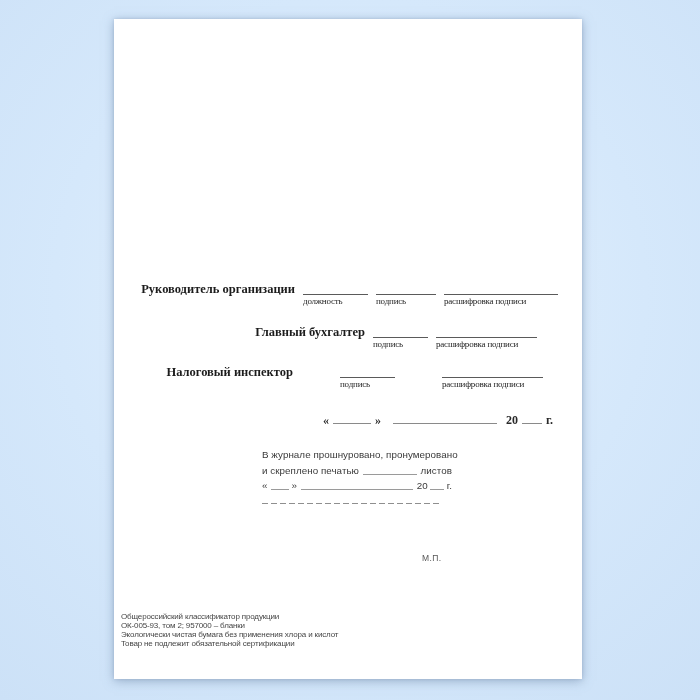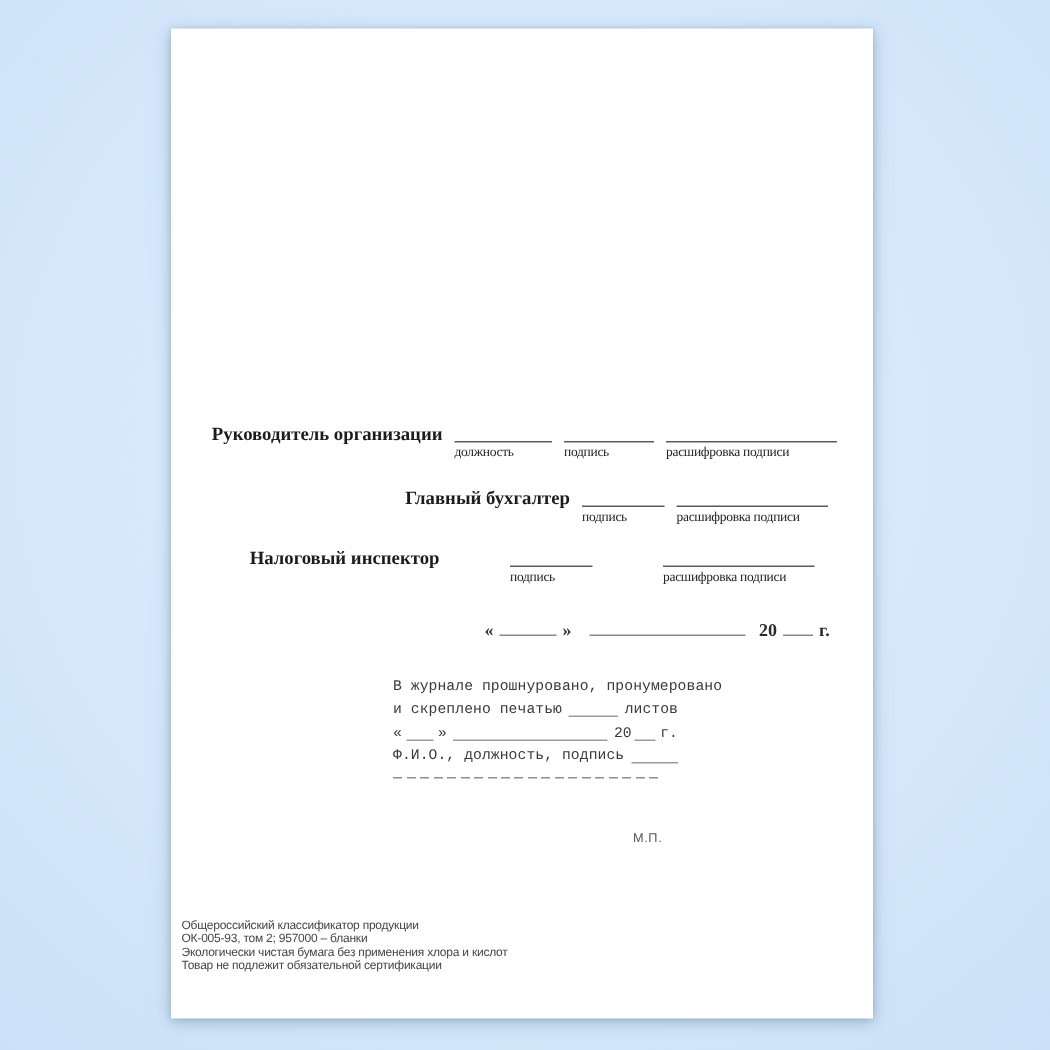--- a/index.html
+++ b/index.html
@@ -15,21 +15,21 @@
     box-shadow:0 2px 10px rgba(110,135,165,0.55), 0 0 3px rgba(130,150,180,0.35);
   }
   
   .sig-row{
     position:absolute;left:0;display:flex;justify-content:flex-end;
     align-items:flex-start;gap:8px;
     font-family:"Liberation Serif", serif;font-size:12.5px;line-height:13px;
     font-weight:600;color:#1c1c1c;white-space:nowrap;
   }
   .row1{top:264px;right:24px;}
-  .row2{top:307px;right:30px;font-family:Liberation Serif, serif;}
+  .row2{top:307px;right:45px;font-family:Liberation Serif, serif;}
   .row3{top:347px;right:39px;gap:47px;}
   .blank{display:flex;flex-direction:column;}
   .line{height:11px;border-bottom:1px solid #5a5a5a;}
   .sub{
     font-weight:400;font-size:9px;line-height:10px;
     margin-top:1px;color:#242424;letter-spacing:-0.2px;
   }
   .w65{width:65px}.w60{width:60px}.w114{width:114px}.w55{width:55px}.w101{width:101px}
   
   .date-row{
@@ -37,21 +37,21 @@
     font-family:"Liberation Serif", serif;font-size:12px;font-weight:600;color:#2a2a2a;
   }
   .dline{display:inline-block;border-bottom:1px solid #8a8a8a;height:10px;}
   .dw38{width:38px}.dw104{width:104px;margin-left:8px}.dw20{width:20px}
   .ml6{margin-left:5px}
   
   .note{
     position:absolute;left:148px;top:428px;width:190px;
     font-size:9.8px;color:#3a3a3a;letter-spacing:0.05px;
   }
-  .note-line{height:15.5px;display:flex;align-items:flex-end;white-space:nowrap;font-family:Liberation Mono, monospace;}
+  .note-line{height:15.5px;display:flex;align-items:center;white-space:nowrap;}
   .nline{display:inline-block;border-bottom:1px solid #9a9a9a;height:8px;}
   .ngrow{flex:1 1 auto;margin:0 4px;}
   .nw18{width:18px;margin:0 3px;}
   .nw14{width:14px;margin:0 3px 0 2px;}
   .nw62{width:62px;margin-left:5px;}
   .dashed{
     margin-top:9px;height:2px;width:177px;
     background:repeating-linear-gradient(90deg,#8f8f8f 0 6px,transparent 6px 9px);
     background-size:100% 1px;background-repeat:no-repeat;background-position:0 0;
   }
@@ -133,24 +133,20 @@
       </div>
       <div class="note-line">
         <span>«</span>
         <span class="nline nw18"></span>
         <span>»</span>
         <span class="nline ngrow"></span>
         <span>20</span>
         <span class="nline nw14"></span>
         <span>г.</span>
       </div>
-      <div class="note-line">
-        <span>Ф.И.О., должность, подпись</span>
-        <span class="nline nw62"></span>
-      </div>
       <div class="dashed"></div>
     </div>
 
     <div class="seal">М.П.</div>
 
     <div class="footer">
       <div>Общероссийский классификатор продукции</div>
       <div>ОК-005-93, том 2; 957000 – бланки</div>
       <div>Экологически чистая бумага без применения хлора и кислот</div>
       <div>Товар не подлежит обязательной сертификации</div>

